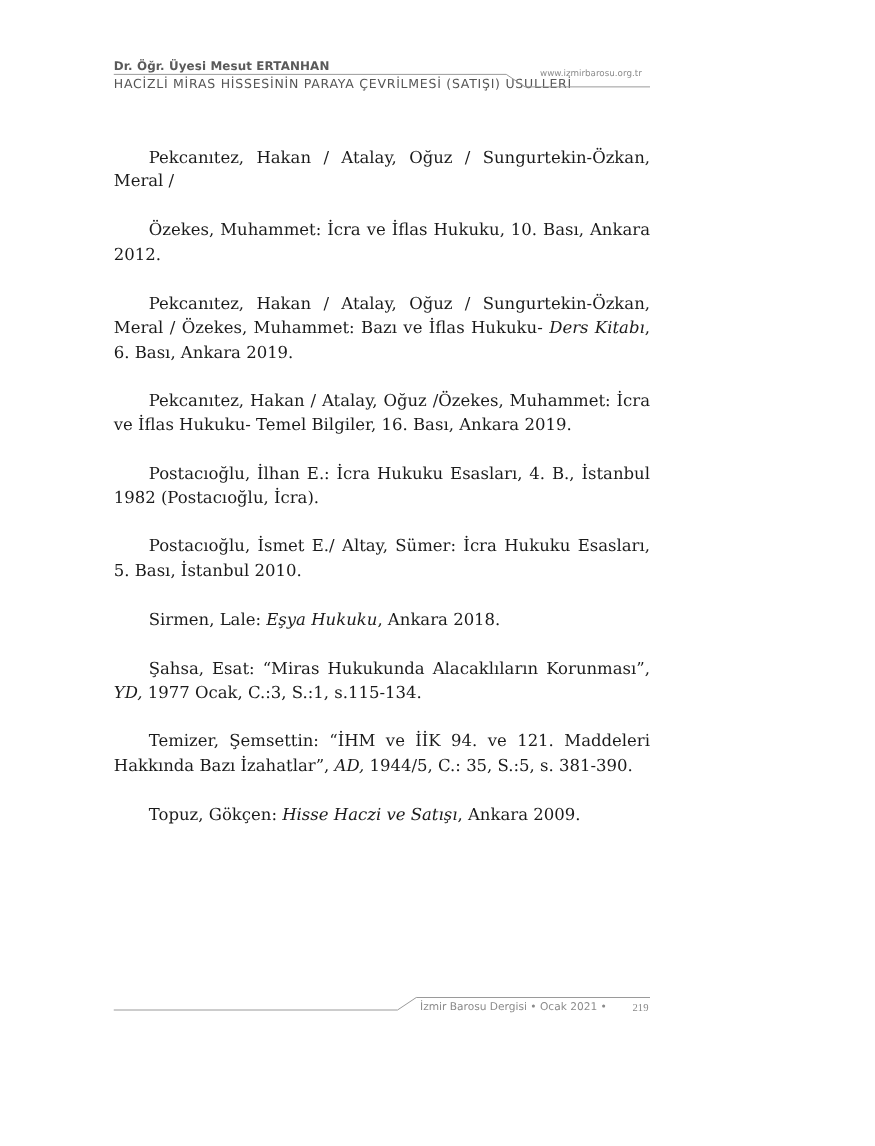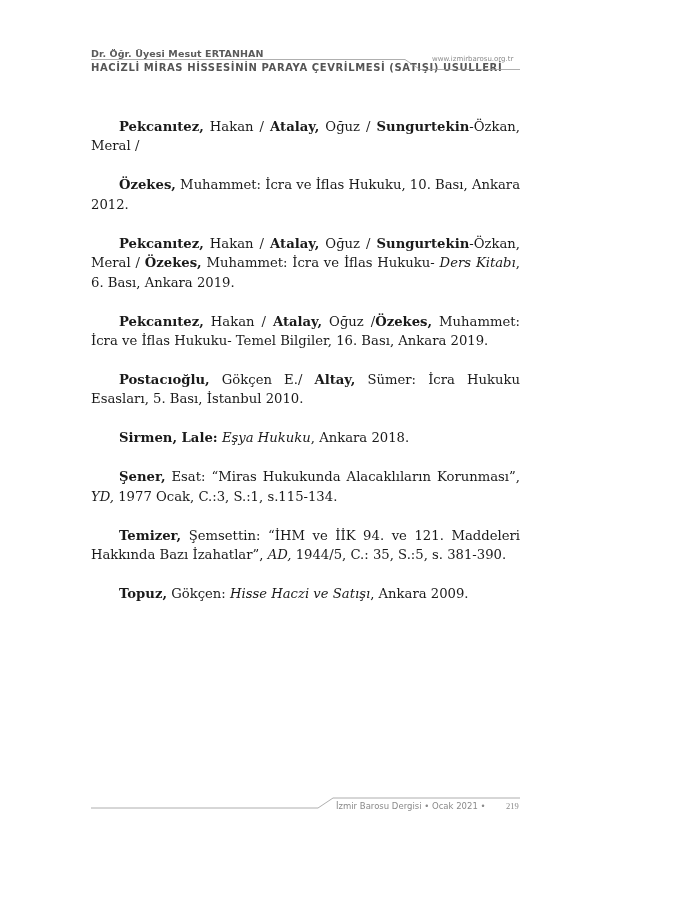--- a/index.html
+++ b/index.html
@@ -1,26 +1,26 @@
 <!DOCTYPE html>
 <html><head>
   <meta charset="utf-8">
   <style>
     html, body { margin: 0; padding: 0; background: #ffffff; }
     body { width: 700px; height: 917px; position: relative; overflow: hidden; }
     .page { position: absolute; left: 0; top: 0; width: 668px; height: 917px; background: #fff; }
 
     .hdr-author { position: absolute; left: 91px; top: 48px; font-family: "DejaVu Sans", sans-serif; font-size: 9.5px; font-weight: bold; color: #5a5a5a; letter-spacing: 0.1px; white-space: nowrap; }
-    .hdr-title { position: absolute; left: 91px; top: 62px; font-family: "DejaVu Sans", sans-serif; font-size: 10px; color: #555; letter-spacing: 0.6px; white-space: nowrap; font-weight: bold; }
+    .hdr-title { position: absolute; left: 91px; top: 62px; font-family: "DejaVu Sans", sans-serif; font-size: 10px; color: #555; letter-spacing: 0.6px; white-space: nowrap; }
     .hdr-url { position: absolute; left: 432px; top: 55px; font-family: "DejaVu Sans", sans-serif; font-size: 7px; color: #8a8a8a; white-space: nowrap; }
     .hdr-lines { position: absolute; left: 0; top: 0; width: 700px; height: 100px; pointer-events: none; }
 
     .body { position: absolute; left: 91px; top: 117px; width: 429px; font-family: "DejaVu Serif", "Liberation Serif", serif; font-size: 13.2px; line-height: 19.4px; color: #1a1a1a; text-align: justify; }
     .entry { margin: 0 0 19.6px 0; text-indent: 28px; }
-    .entry b { font-weight: bold; }
+    .entry b { font-weight: normal; }
     .entry i { font-style: italic; }
 
     .ftr-lines { position: absolute; left: 0; top: 790px; width: 700px; height: 30px; pointer-events: none; }
     .ftr-text { position: absolute; left: 336px; top: 801px; font-family: "DejaVu Sans", sans-serif; font-size: 8.5px; color: #8a8a8a; white-space: nowrap; }
     .ftr-page { position: absolute; left: 506px; top: 801px; font-family: Liberation Serif, serif; font-size: 8.5px; color: #8a8a8a; }
   </style>
 </head>
 <body>
 
 <div class="page">
@@ -28,25 +28,26 @@
   <div class="hdr-author"><span>Dr. Öğr. Üyesi Mesut </span><span>ERTANHAN</span></div>
   <div class="hdr-title">HACİZLİ MİRAS HİSSESİNİN PARAYA ÇEVRİLMESİ  (SATIŞI) USULLERİ</div>
   <div class="hdr-url">www.izmirbarosu.org.tr</div>
   <svg class="hdr-lines" viewBox="0 0 700 100">
     <polyline points="91,59.5 405,59.5 420,69.5 520,69.5" fill="none" stroke="#9a9a9a" stroke-width="0.8"></polyline>
   </svg>
 
   <div class="body" id="entries">
       <p class="entry"><b>Pekcanıtez,</b><span> Hakan / </span><b>Atalay,</b><span> Oğuz / </span><b>Sungurtekin</b><span>-Özkan, Meral /</span></p>
       <p class="entry"><b>Özekes,</b><span> Muhammet: İcra ve İflas Hukuku, 10. Bası, Ankara 2012.</span></p>
-      <p class="entry"><b>Pekcanıtez,</b><span> Hakan / </span><b>Atalay,</b><span> Oğuz / </span><b>Sungurtekin</b><span>-Özkan, Meral / </span><b>Özekes,</b><span> Muhammet: İcra ve İflas Hukuku- </span><i>Ders Kitabı</i><span>, 6. Bası, Ankara 2019.</span></p>
+      <p class="entry"><b>Pekcanıtez,</b><span> Hakan / </span><b>Atalay,</b><span> Oğuz / </span><b>Sungurtekin</b><span>-Özkan, Meral / </span><b>Özekes,</b><span> Muhammet: Bazı ve İflas Hukuku- </span><i>Ders Kitabı</i><span>, 6. Bası, Ankara 2019.</span></p>
       <p class="entry"><b>Pekcanıtez,</b><span> Hakan / </span><b>Atalay,</b><span> Oğuz /</span><b>Özekes,</b><span> Muhammet: İcra ve İflas Hukuku- Temel Bilgiler, 16. Bası, Ankara 2019.</span></p>
-      <p class="entry"><b>Postacıoğlu,</b><span> Gökçen E./ </span><b>Altay,</b><span> Sümer: İcra Hukuku Esasları, 5. Bası, İstanbul 2010.</span></p>
+      <p class="entry"><b>Postacıoğlu,</b><span> İlhan E.: İcra Hukuku Esasları, 4. B., İstanbul 1982 (Postacıoğlu, İcra).</span></p>
+      <p class="entry"><b>Postacıoğlu,</b><span> İsmet E./ </span><b>Altay,</b><span> Sümer: İcra Hukuku Esasları, 5. Bası, İstanbul 2010.</span></p>
       <p class="entry"><b>Sirmen, Lale:</b><span> </span><i>Eşya Hukuku</i><span>, Ankara 2018.</span></p>
-      <p class="entry"><b>Şener,</b><span> Esat: “Miras Hukukunda Alacaklıların Korunması”, </span><i>YD,</i><span> 1977 Ocak, C.:3, S.:1, s.115-134.</span></p>
+      <p class="entry"><b>Şahsa,</b><span> Esat: “Miras Hukukunda Alacaklıların Korunması”, </span><i>YD,</i><span> 1977 Ocak, C.:3, S.:1, s.115-134.</span></p>
       <p class="entry"><b>Temizer,</b><span> Şemsettin: “İHM ve İİK 94. ve 121. Maddeleri Hakkında Bazı İzahatlar”, </span><i>AD,</i><span> 1944/5, C.: 35, S.:5, s. 381-390.</span></p>
       <p class="entry"><b>Topuz,</b><span> Gökçen: </span><i>Hisse Haczi ve Satışı</i><span>, Ankara 2009.</span></p>
     </div>
 
   <svg class="ftr-lines" viewBox="0 0 700 30">
     <polyline points="91,18 318,18 333,8 520,8" fill="none" stroke="#9a9a9a" stroke-width="0.8"></polyline>
   </svg>
   <div class="ftr-text">İzmir Barosu Dergisi • Ocak 2021 •</div>
   <div class="ftr-page">219</div>
 </div>

